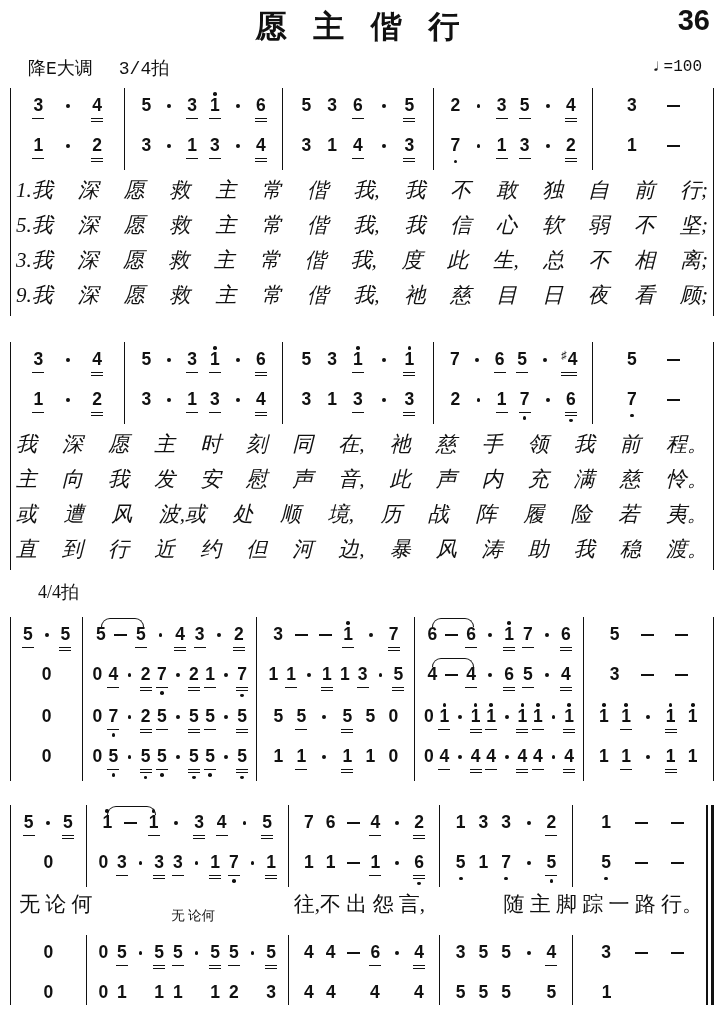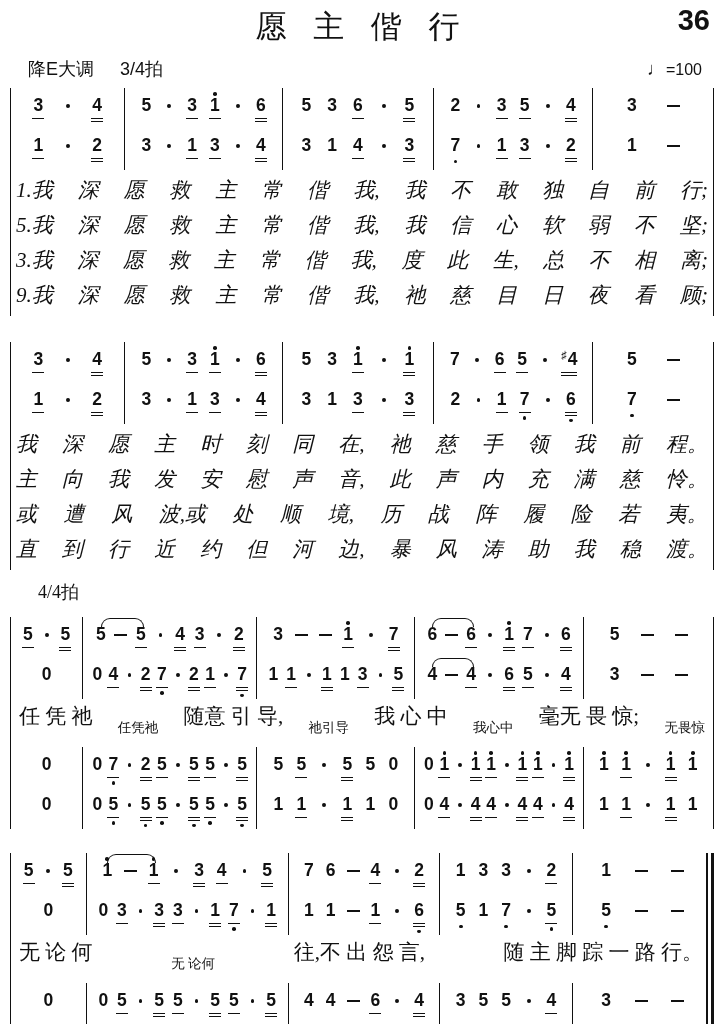--- a/index.html
+++ b/index.html
@@ -1,20 +1,20 @@
 <!DOCTYPE html>
 <html><head>
 <meta charset="utf-8">
 <style>
   html,body{margin:0;padding:0;background:#fff;}
   .page{width:724px;height:1024px;box-sizing:border-box;padding:4px 8px 0 8px;background:#fff;color:#111;overflow:hidden;}
   .header{position:relative;height:46px;}
-  .title{text-align:center;font-family:"Liberation Sans",sans-serif;font-weight:400;font-size:31px;letter-spacing:9px;padding-top:2px;}
+  .title{text-align:center;font-family:"Liberation Sans",sans-serif;font-weight:700;font-size:31px;letter-spacing:9px;padding-top:2px;}
   .page-number{position:absolute;right:6px;top:0;font-family:"Liberation Sans",sans-serif;font-weight:800;font-size:29px;}
-  .keyline{display:flex;justify-content:space-between;align-items:center;padding:6px 14px 6px 20px;font-family:Liberation Sans, sans-serif;font-size:18px;height:26px;}
+  .keyline{display:flex;justify-content:space-between;align-items:flex-start;padding:6px 14px 6px 20px;font-family:Liberation Mono, monospace;font-size:18px;height:26px;}
   .keyleft span{margin-right:26px;}
   .tempo{font-size:16px;}
   .tempo .qnote{font-size:18px;margin-right:1px;}
 
   .meter-label{font-family:"Liberation Serif",serif;font-size:18px;margin:10px 0 13px 30px;}
 
   .system{position:relative;margin:0 2px;border-left:1.7px solid #111;border-right:1.7px solid #111;}
   .system.final{border-right:3.4px solid #111;}
   .system.final::before{content:"";position:absolute;top:0;bottom:0;right:3px;width:1.6px;background:#111;}
 
@@ -1311,30 +1311,20 @@
               <span class="tok">
                 <span class="top"></span>
                 <span class="mid">
                   <span class="dashbar"></span>
                 </span>
                 <span class="bot"></span>
               </span>
             </div>
           </div>
         </div>
-        <div class="echoline">
-          <span class="seg-main">任 凭 祂</span>
-          <span class="seg-echo">任凭祂</span>
-          <span class="seg-main">随意 引 导,</span>
-          <span class="seg-echo">祂引导</span>
-          <span class="seg-main">我 心 中</span>
-          <span class="seg-echo">我心中</span>
-          <span class="seg-main">毫无 畏 惊;</span>
-          <span class="seg-echo">无畏惊</span>
-        </div>
         <div class="measures">
           <div class="measure" style="width: 10.3%;">
             <div class="vrow">
               <span class="tok">
                 <span class="top"></span>
                 <span class="mid">0</span>
                 <span class="bot"></span>
               </span>
             </div>
             <div class="vrow">

